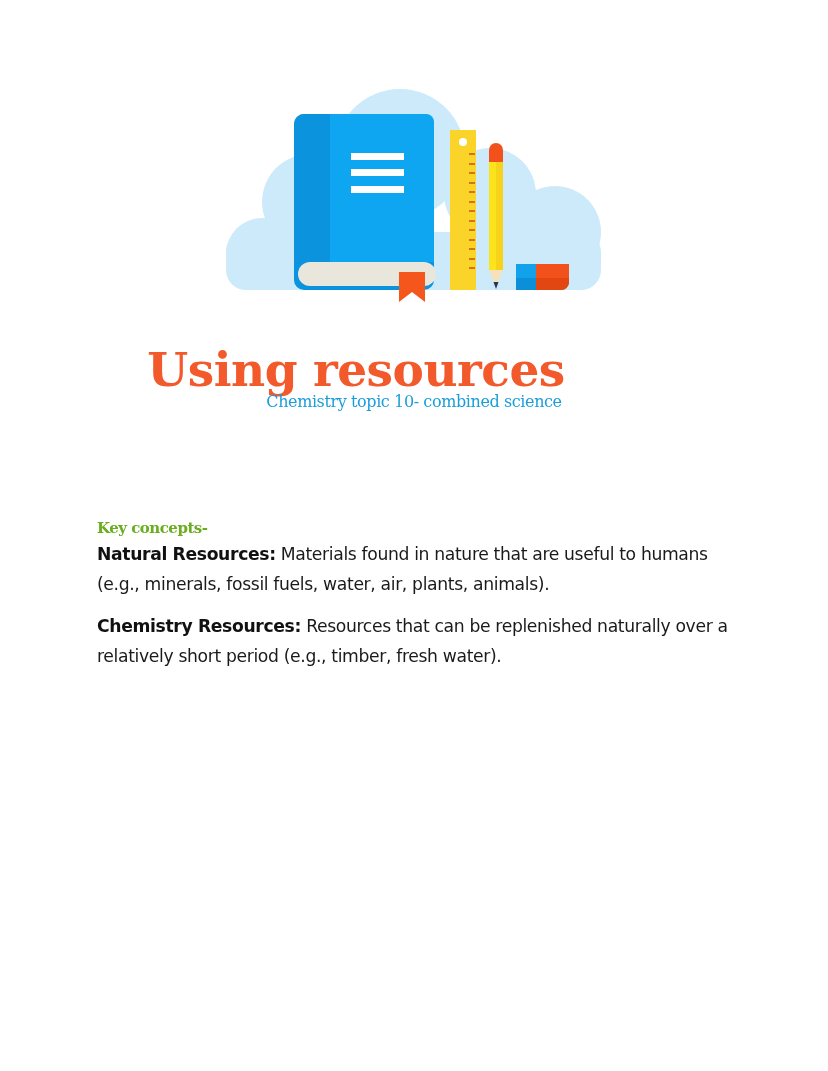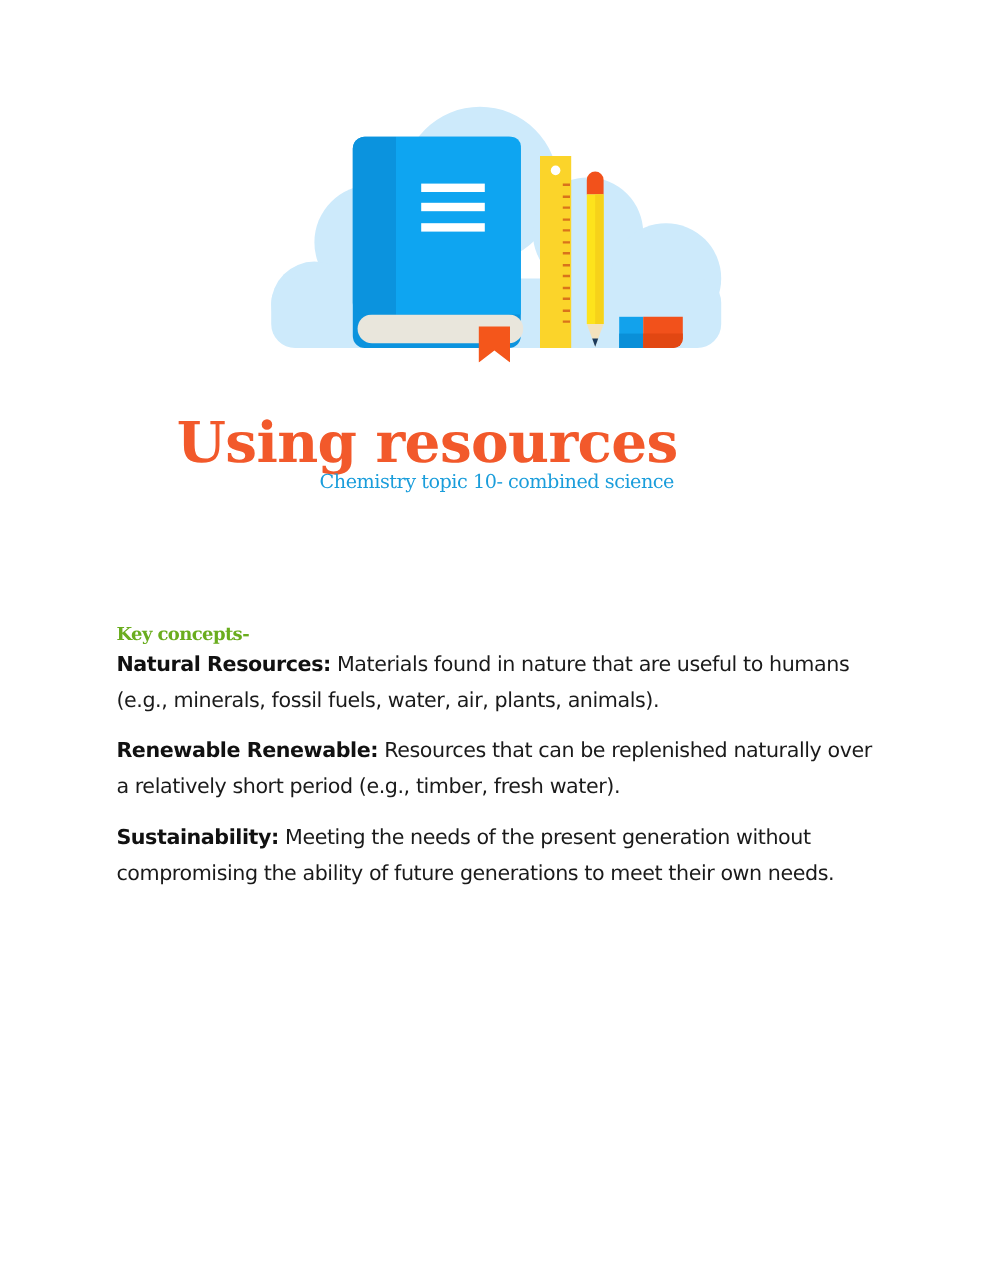--- a/index.html
+++ b/index.html
@@ -138,18 +138,15 @@
 <h1 class="title">Using resources</h1>
 <div class="subtitle">Chemistry topic 10- combined science</div>
 
 <h2 class="section-heading">Key concepts-</h2>
 
 <div class="concepts">
   <p class="concept">
     <span class="term">Natural Resources:</span><span> Materials found in nature that are useful to humans (e.g., minerals, fossil fuels, water, air, plants, animals).</span>
   </p>
   <p class="concept">
-    <span class="term">Renewable Renewable:</span><span> Resources that can be replenished naturally over a relatively short period (e.g., timber, fresh water).</span>
-  </p>
-  <p class="concept">
-    <span class="term">Sustainability:</span><span> Meeting the needs of the present generation without compromising the ability of future generations to meet their own needs.</span>
+    <span class="term">Chemistry Resources:</span><span> Resources that can be replenished naturally over a relatively short period (e.g., timber, fresh water).</span>
   </p>
 </div>
 
 </body></html>

